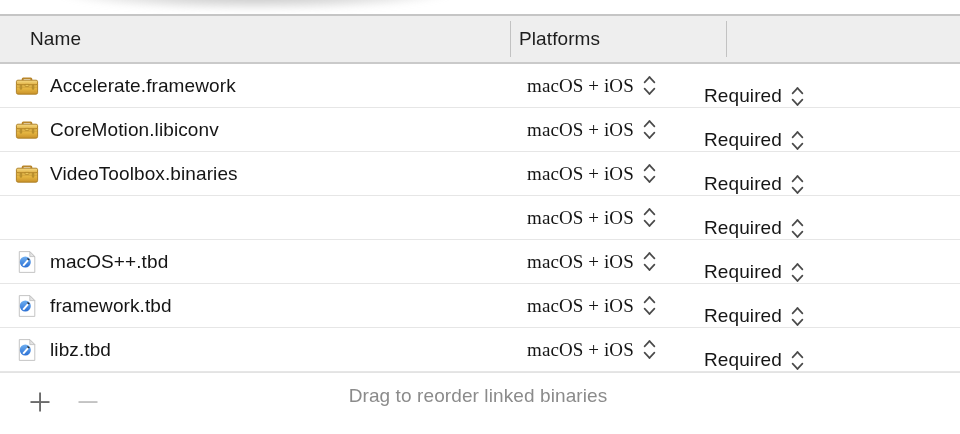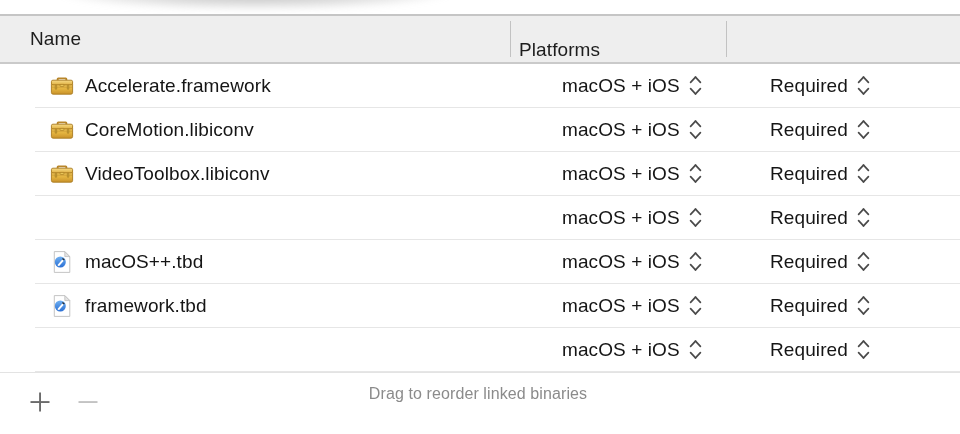--- a/index.html
+++ b/index.html
@@ -54,39 +54,38 @@
     position: absolute;
     top: 0;
     height: 46px;
     display: flex;
     align-items: center;
     font-size: 19px;
     color: #1d1d1d;
     letter-spacing: 0.1px;
   }
   .hcell.name      { left: 30px; }
-  .hcell.platforms { left: 519px; margin-top: 11px; }
+  .hcell.platforms { left: 519px; }
   .hcell.status    { left: 737px; }
 
   .hdivider {
     position: absolute;
     top: 5px;
     width: 1px;
     height: 36px;
     background: #c2c2c2;
   }
   .hdivider.d1 { left: 510px; }
   .hdivider.d2 { left: 726px; }
 
   
   .rows {
     position: absolute;
     left: 0; top: 64px;
     width: 960px;
-    padding-left: 35px;
   }
   .row {
     position: relative;
     width: 960px;
     height: 44px;
     background: #ffffff;
     border-bottom: 1px solid #e6e6e6;
   }
 
   .cell {
@@ -94,22 +93,22 @@
     top: 0;
     height: 43px;
     display: flex;
     align-items: center;
     font-size: 19px;
     color: #151515;
     letter-spacing: 0.1px;
     white-space: nowrap;
   }
   .cell.c-name     { left: 14px; }
-  .cell.c-platform { left: 527px; }
-  .cell.c-status   { left: 735px; }
+  .cell.c-platform { left: 527px; font-family: Liberation Serif, serif; }
+  .cell.c-status   { left: 704px; align-items: flex-end; }
 
   .row-label { margin-left: 10px; }
 
   
   .icon {
     width: 26px;
     height: 26px;
     flex: 0 0 26px;
     position: relative;
     display: block;
@@ -146,21 +145,21 @@
   .btn-add    { left: 23px; }
   .btn-remove { left: 71px; }
   .btn-add svg    { display: block; width: 24px; height: 24px; }
   .btn-remove svg { display: block; width: 24px; height: 24px; }
 
   .footer-hint {
     position: absolute;
     left: 0; top: 12px;
     width: 960px;
     text-align: center;
-    font-size: 16px;
+    font-size: 19px;
     color: #8b8b8b;
     letter-spacing: 0.1px;
     padding-right: 4px;
   }
 </style>
 </head>
 <body>
 
 <div id="app">
 
@@ -295,21 +294,21 @@
               </defs>
               <path d="M9.2 4.4h7.6a1.5 1.5 0 0 1 1.5 1.5v1.5h-1.9V6.3H9.6v1.1H7.7V5.9a1.5 1.5 0 0 1 1.5-1.5z" fill="#b9862a"></path>
               <rect x="2.4" y="9.6" width="21.2" height="11.6" rx="1.7" fill="url(#tbBody)" stroke="#a8791f" stroke-width="0.9"></rect>
               <rect x="2.4" y="7.2" width="21.2" height="4.6" rx="1.5" fill="url(#tbLid)" stroke="#a8791f" stroke-width="0.9"></rect>
               <rect x="2.9" y="13.7" width="20.2" height="0.9" fill="#b8882a" opacity="0.55"></rect>
               <rect x="6.2" y="12.2" width="1.5" height="4.1" rx="0.6" fill="#caa13a" stroke="#9e761f" stroke-width="0.55"></rect>
               <rect x="18.3" y="12.2" width="1.5" height="4.1" rx="0.6" fill="#caa13a" stroke="#9e761f" stroke-width="0.55"></rect>
               <rect x="11.1" y="11.4" width="3.8" height="2.1" rx="0.5" fill="#e8c559" stroke="#a8791f" stroke-width="0.6"></rect>
             </svg>
           </span>
-          <span class="row-label">VideoToolbox.libiconv</span>
+          <span class="row-label">VideoToolbox.binaries</span>
         </div>
         <div class="cell c-platform">
           <span>macOS + iOS</span>
           <span class="stepper">
             <svg viewBox="0 0 13 21" aria-hidden="true">
               <path d="M6.5 2.2 L11.4 7.4" fill="none" stroke="#4a4a4a" stroke-width="1.7" stroke-linecap="round"></path>
               <path d="M6.5 2.2 L1.6 7.4" fill="none" stroke="#4a4a4a" stroke-width="1.7" stroke-linecap="round"></path>
               <path d="M6.5 18.8 L11.4 13.6" fill="none" stroke="#4a4a4a" stroke-width="1.7" stroke-linecap="round"></path>
               <path d="M6.5 18.8 L1.6 13.6" fill="none" stroke="#4a4a4a" stroke-width="1.7" stroke-linecap="round"></path>
             </svg>
@@ -431,20 +430,39 @@
             <svg viewBox="0 0 13 21" aria-hidden="true">
               <path d="M6.5 2.2 L11.4 7.4" fill="none" stroke="#4a4a4a" stroke-width="1.7" stroke-linecap="round"></path>
               <path d="M6.5 2.2 L1.6 7.4" fill="none" stroke="#4a4a4a" stroke-width="1.7" stroke-linecap="round"></path>
               <path d="M6.5 18.8 L11.4 13.6" fill="none" stroke="#4a4a4a" stroke-width="1.7" stroke-linecap="round"></path>
               <path d="M6.5 18.8 L1.6 13.6" fill="none" stroke="#4a4a4a" stroke-width="1.7" stroke-linecap="round"></path>
             </svg>
           </span>
         </div>
       </div>
       <div class="row">
+        <div class="cell c-name">
+          <span class="icon">
+            <svg viewBox="0 0 26 26" aria-hidden="true">
+              <defs>
+                <linearGradient id="fcCirc" x1="0" y1="0" x2="0" y2="1">
+                  <stop offset="0%" stop-color="#6fb0f2"></stop>
+                  <stop offset="100%" stop-color="#2a6fd4"></stop>
+                </linearGradient>
+              </defs>
+              <path d="M5.3 2.6h10.5l5.0 5.0v15.8H5.3z" fill="#ffffff" stroke="#bdbdbd" stroke-width="0.9" stroke-linejoin="round"></path>
+              <path d="M15.8 2.6l5.0 5.0h-5.0z" fill="#e4e4e4" stroke="#bdbdbd" stroke-width="0.8" stroke-linejoin="round"></path>
+              <circle cx="11.3" cy="13.0" r="5.5" fill="url(#fcCirc)"></circle>
+              <path d="M8.5 15.9l4.8-5.5 1.5 1.3-4.8 5.5z" fill="#ffffff"></path>
+              <path d="M8.5 15.9l1.2 0.1 0.3 1.2z" fill="#f0f0f0"></path>
+              <path d="M13.0 10.0l1.8 1.6 0.9-1.0-1.8-1.6z" fill="#2b2b2b"></path>
+            </svg>
+          </span>
+          <span class="row-label">libz.tbd</span>
+        </div>
         <div class="cell c-platform">
           <span>macOS + iOS</span>
           <span class="stepper">
             <svg viewBox="0 0 13 21" aria-hidden="true">
               <path d="M6.5 2.2 L11.4 7.4" fill="none" stroke="#4a4a4a" stroke-width="1.7" stroke-linecap="round"></path>
               <path d="M6.5 2.2 L1.6 7.4" fill="none" stroke="#4a4a4a" stroke-width="1.7" stroke-linecap="round"></path>
               <path d="M6.5 18.8 L11.4 13.6" fill="none" stroke="#4a4a4a" stroke-width="1.7" stroke-linecap="round"></path>
               <path d="M6.5 18.8 L1.6 13.6" fill="none" stroke="#4a4a4a" stroke-width="1.7" stroke-linecap="round"></path>
             </svg>
           </span>

